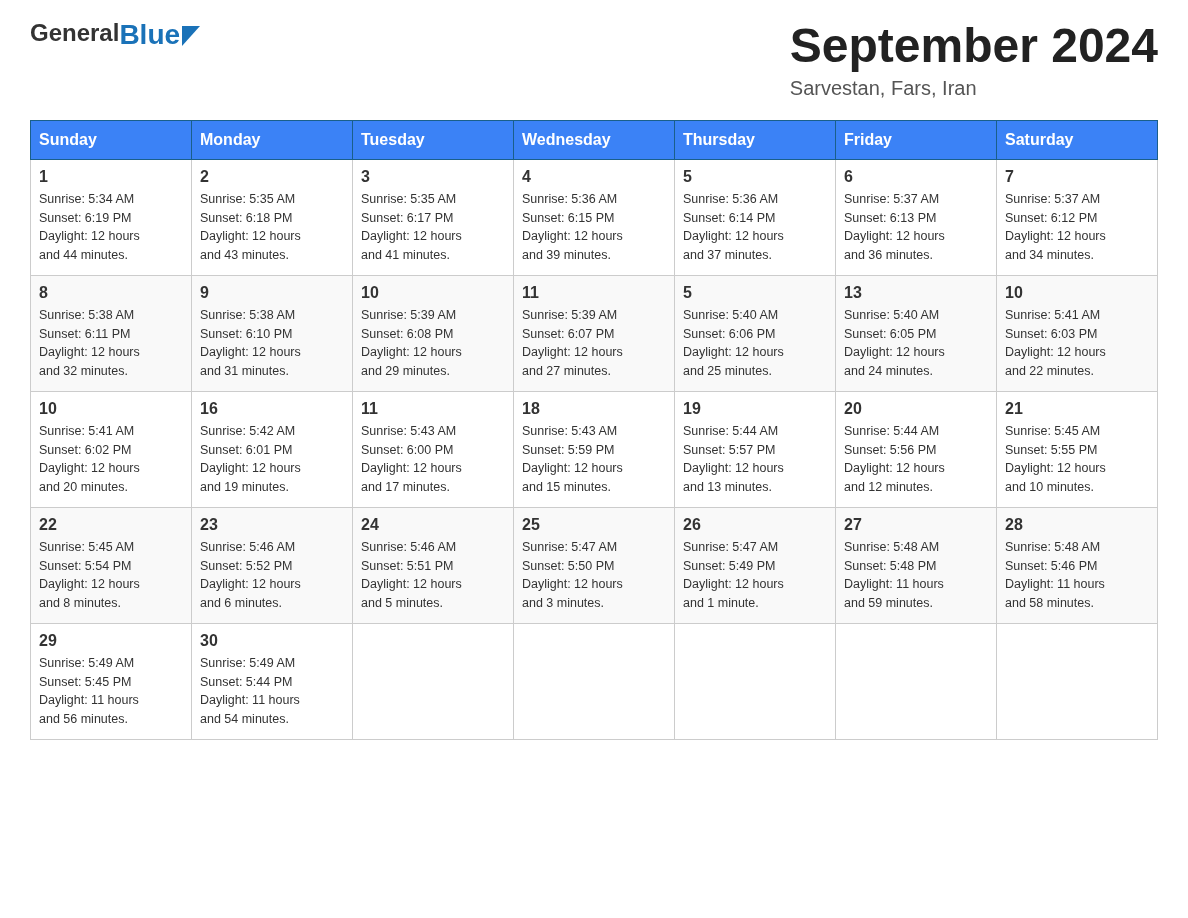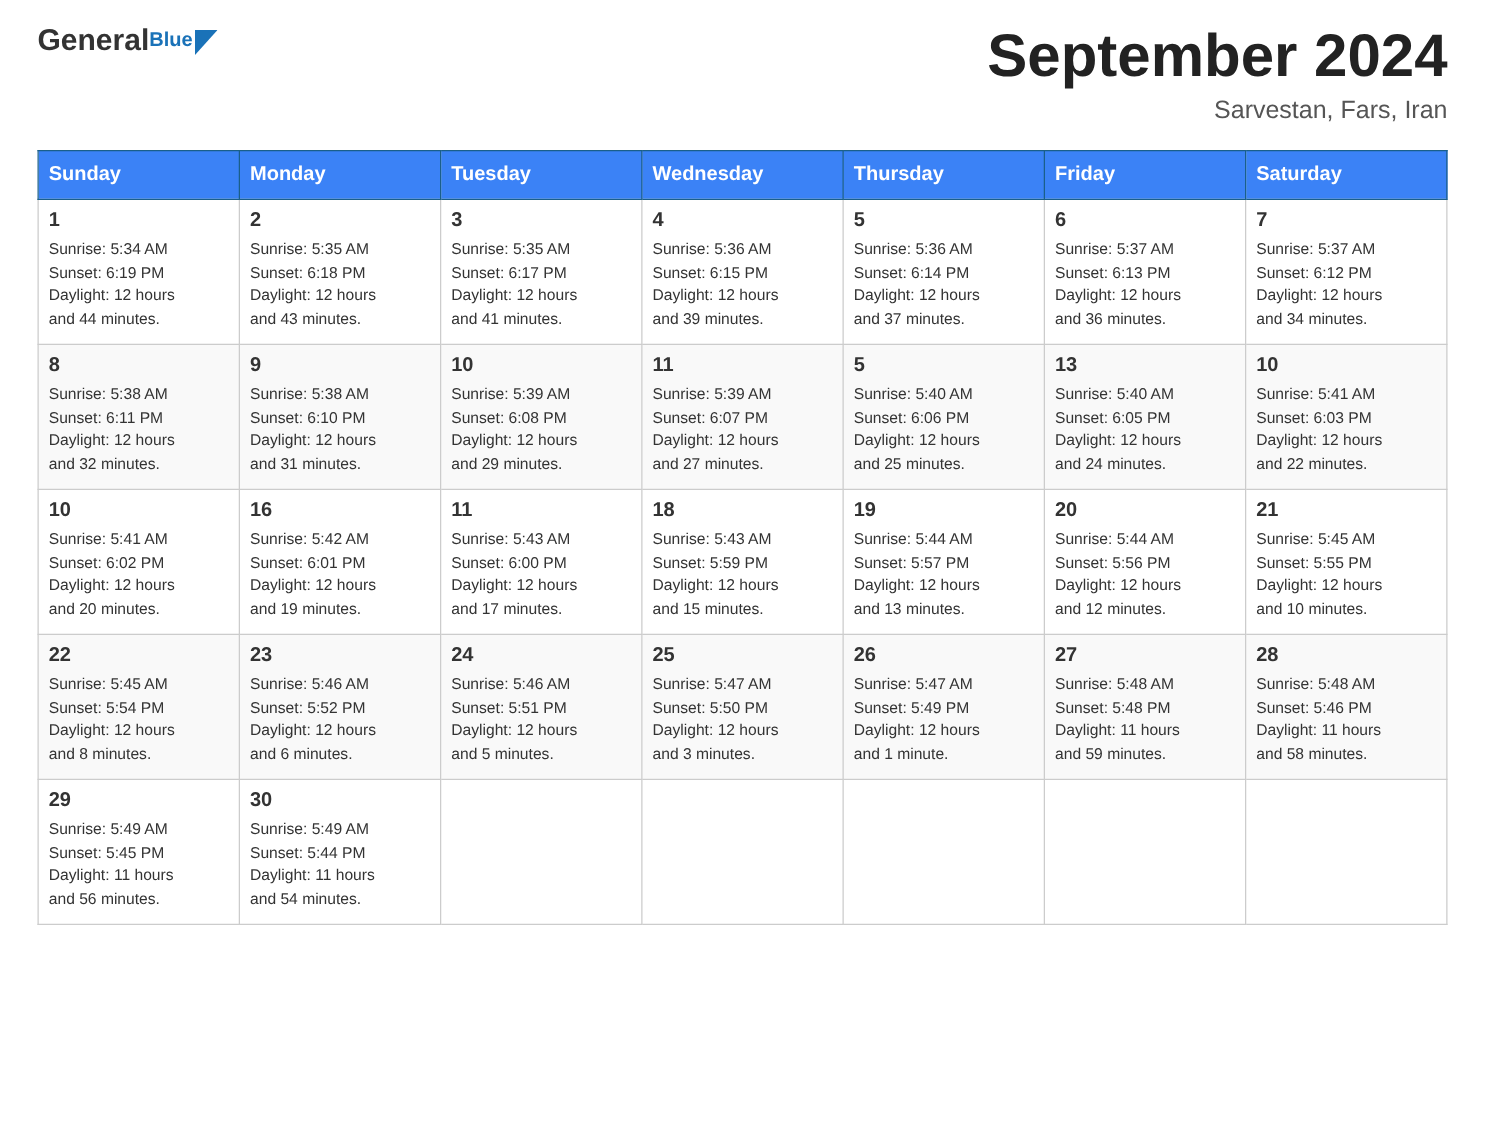--- a/index.html
+++ b/index.html
@@ -15,21 +15,20 @@
       justify-content: space-between;
       align-items: flex-start;
       margin-bottom: 20px;
     }
     .logo-text {
       display: flex;
       flex-direction: row;
       line-height: 1.1;
     }
     .title-area {
-      text-align: right;
     }
     .month-title {
       font-size: 48px;
       font-weight: bold;
       color: #222;
       line-height: 1.1;
     }
     .location {
       font-size: 20px;
       color: #555;
@@ -80,21 +79,21 @@
     }
   </style>
 </head>
 <body>
 
 <div class="header">
   <div class="logo-wrapper">
     <div class="logo-text">
       <span style="font-size:24px;font-weight:bold;color:#333;">General</span>
       <div style="display:flex;align-items:center;">
-        <span style="font-size:16px;font-weight:bold;color:#1a72b8;">Blue</span>
+        <span style="font-size:28px;font-weight:bold;color:#1a72b8;">Blue</span>
         <svg width="18" height="20" viewBox="0 0 18 20" style="margin-left:2px;margin-top:2px;">
           <polygon points="0,0 18,0 0,20" fill="#1a72b8"></polygon>
         </svg>
       </div>
     </div>
   </div>
   <div class="title-area">
     <div class="month-title">September 2024</div>
     <div class="location">Sarvestan, Fars, Iran</div>
   </div>

